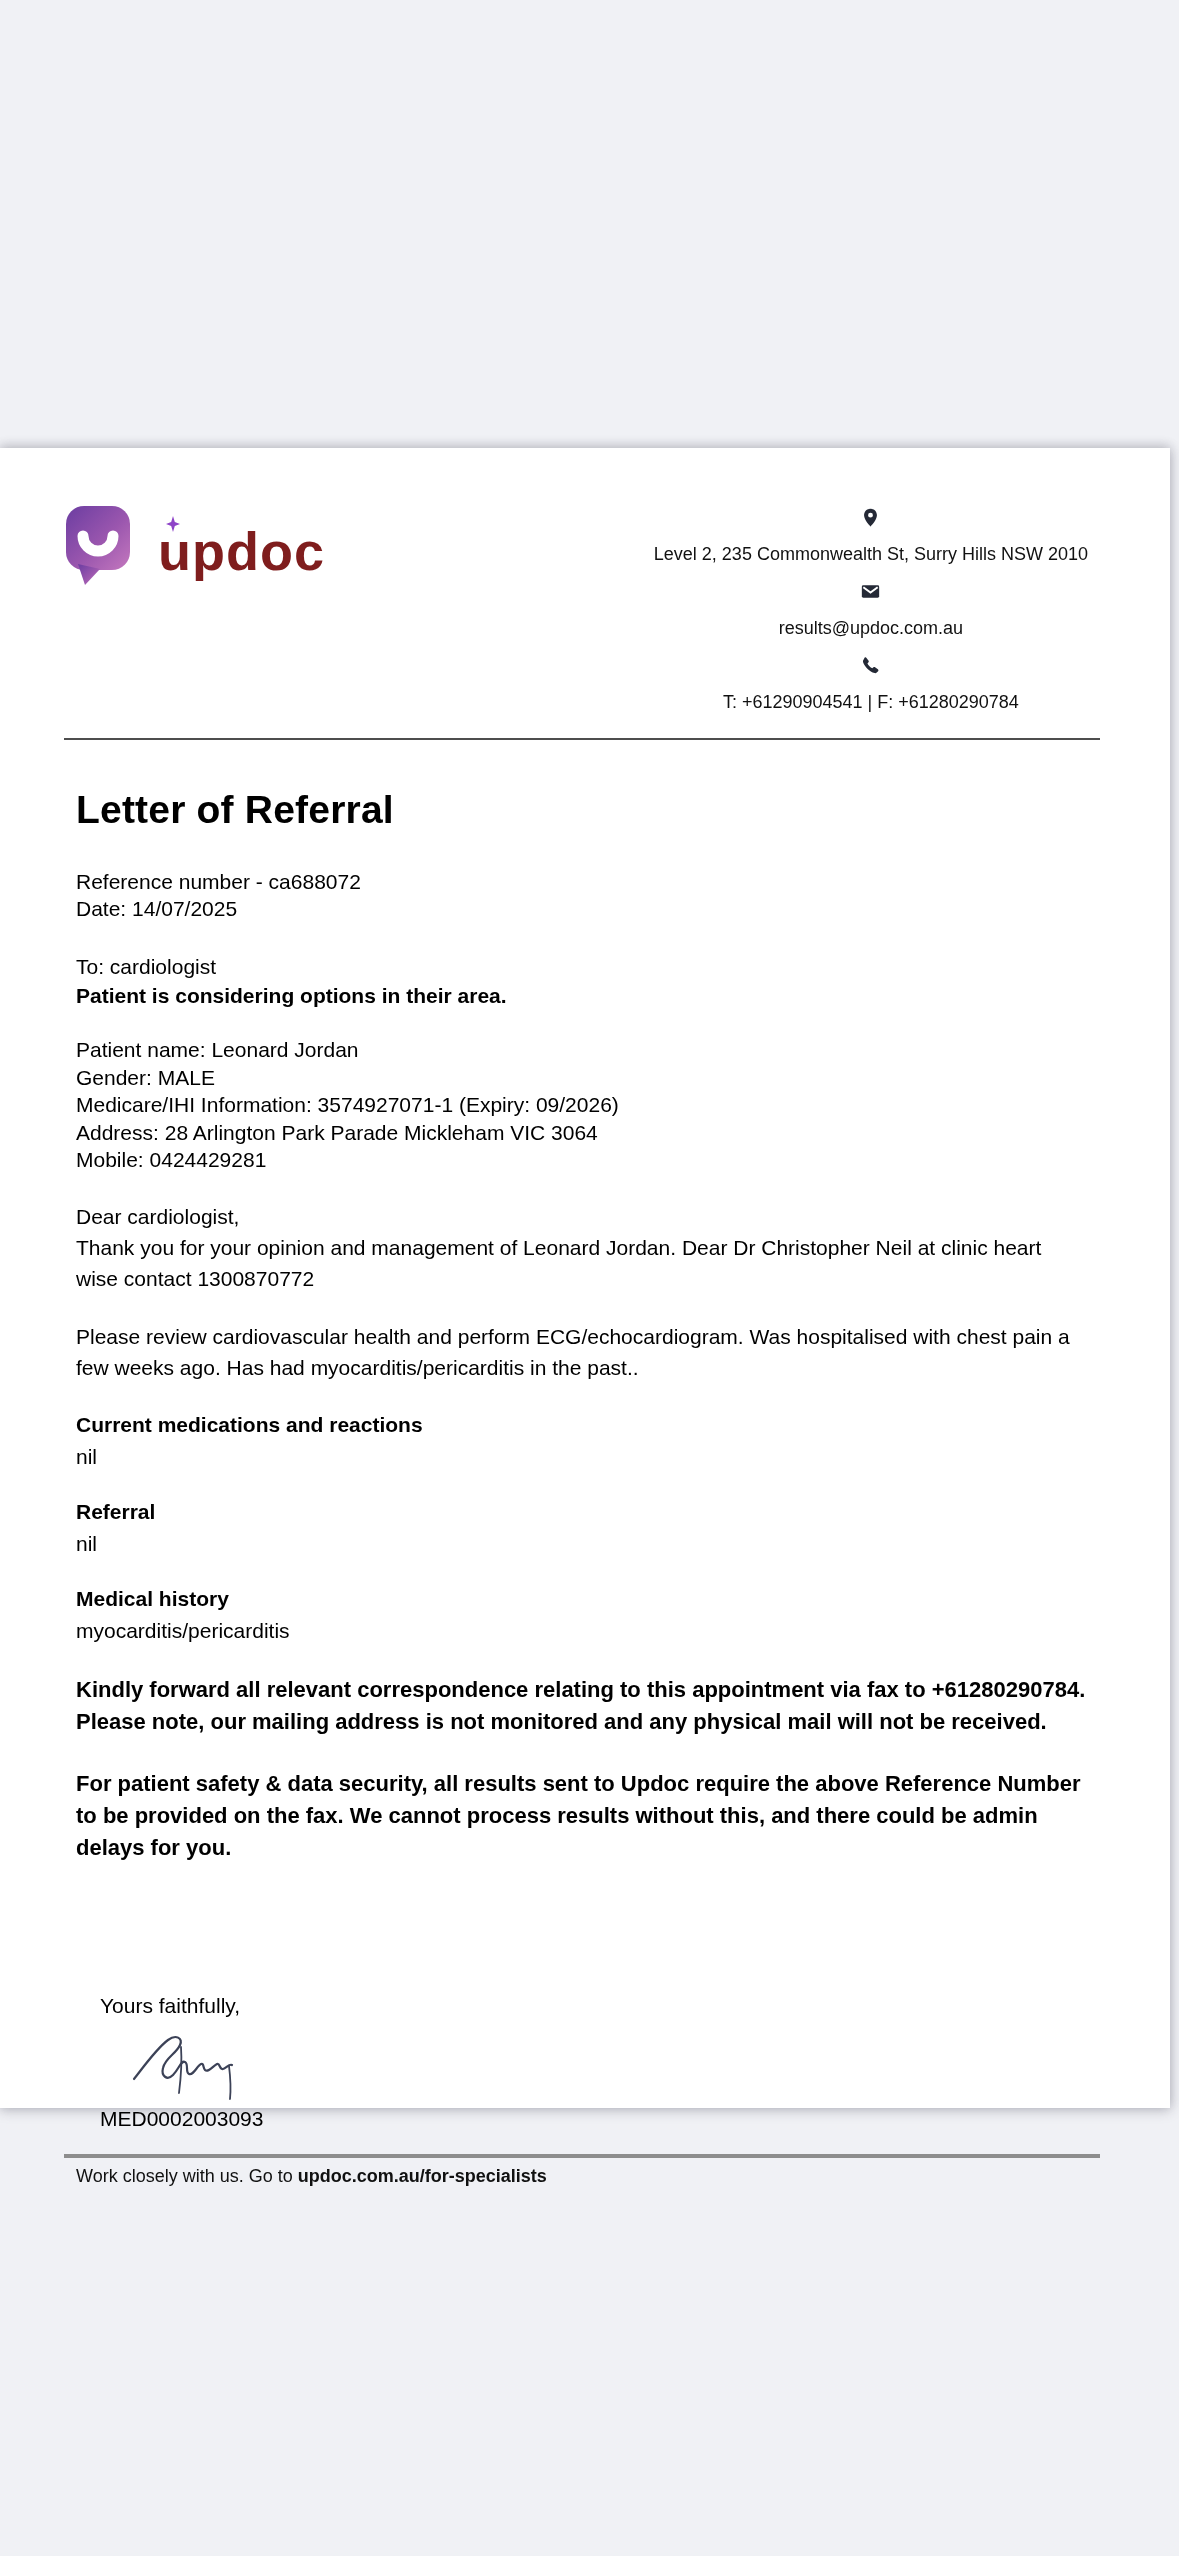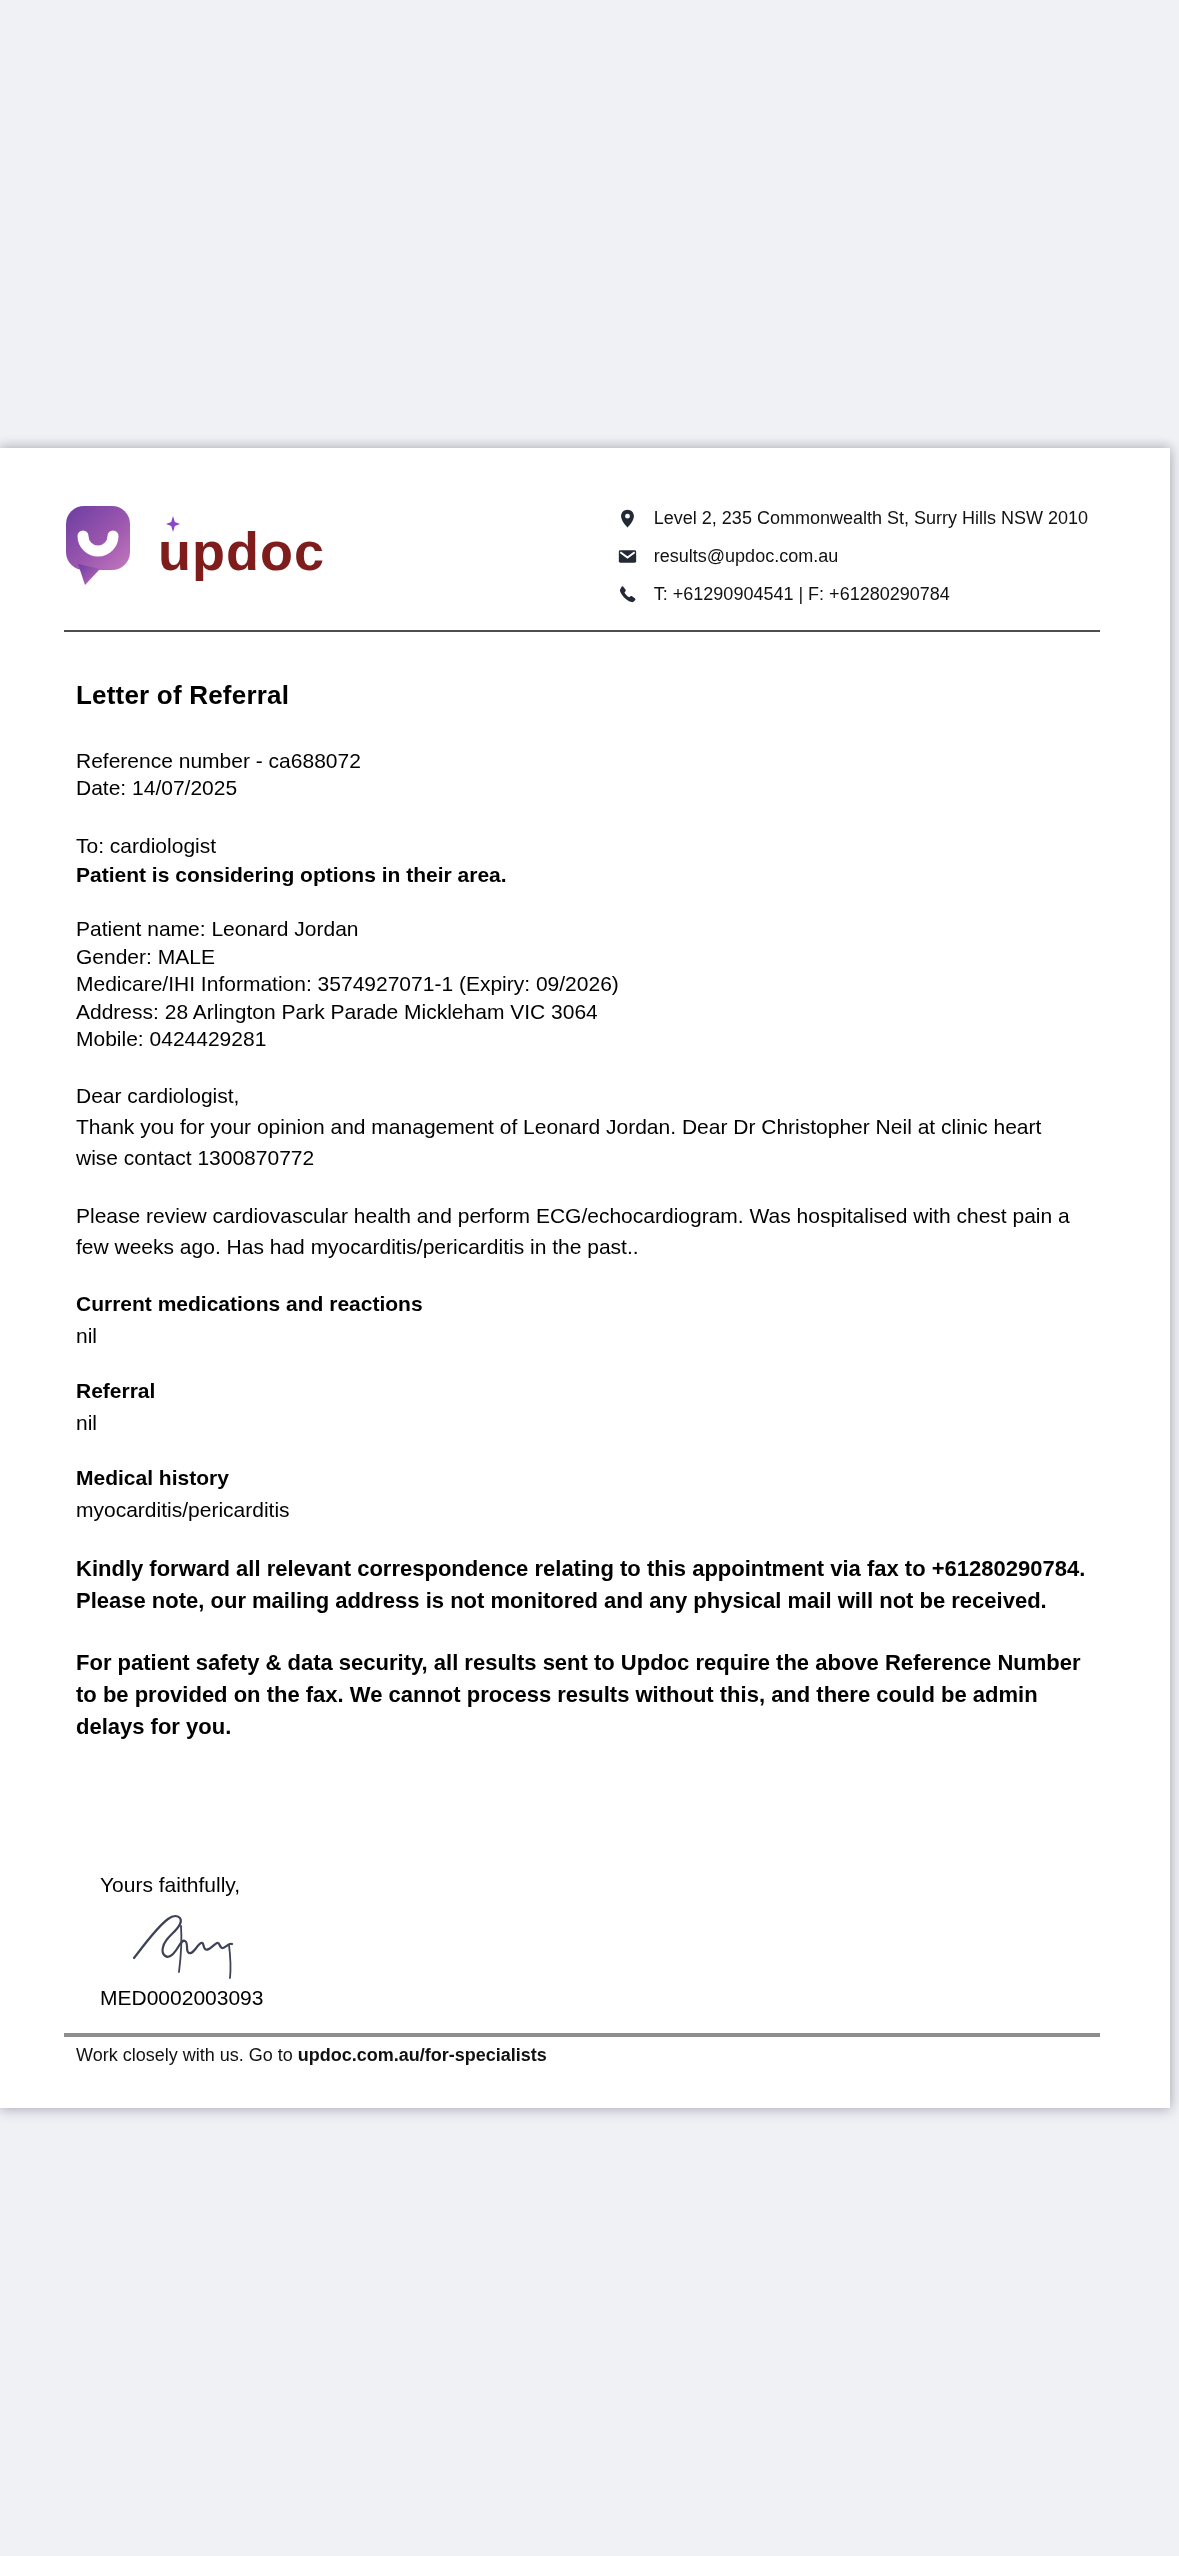--- a/index.html
+++ b/index.html
@@ -31,27 +31,27 @@
     position: absolute; left: 8px; top: 2px;
     width: 14px; height: 16px; background: #8e44c8;
     clip-path: polygon(50% 0, 63% 37%, 100% 50%, 63% 63%, 50% 100%, 37% 63%, 0 50%, 37% 37%);
   }
   .wordmark {
     font-family: Liberation Sans, sans-serif;
     font-weight: 700; font-size: 54px; letter-spacing: 1px;
     color: #7f1d1d; line-height: 1;
   }
   .contact { display: flex; flex-direction: column; gap: 17px; padding-top: 2px; }
-  .contact-row { display: flex; align-items: center; gap: 17px; font-size: 18px; color: #111; }
+  .contact-row { display: flex; align-items: center; gap: 17px; font-size: 18px; color: #111; flex-direction: column; }
   .contact-row svg { flex: 0 0 auto; }
 
   .rule { border: none; border-top: 2px solid #4e4e4e; margin: 25px -12px 0 -12px; }
   .rule-bottom { border-top: 4px solid #8d8d8d; margin-top: 22px; }
 
-  h1.doc-title { font-size: 26px; font-weight: bold; margin-top: 48px; letter-spacing: 0.2px; }
+  h1.doc-title { font-size: 39px; font-weight: bold; margin-top: 48px; letter-spacing: 0.2px; }
 
   .meta { margin-top: 36px; line-height: 27px; }
   .to-block { margin-top: 30px; line-height: 29px; }
   .bold { font-weight: bold; }
 
   .patient { margin-top: 26px; text-align: left; line-height: 27.5px; }
 
   .para { margin-top: 27px; line-height: 31px; max-width: 1012px; }
   .section { margin-top: 28px; line-height: 27px; }
   .section h2 { font-size: 21px; font-weight: bold; }

